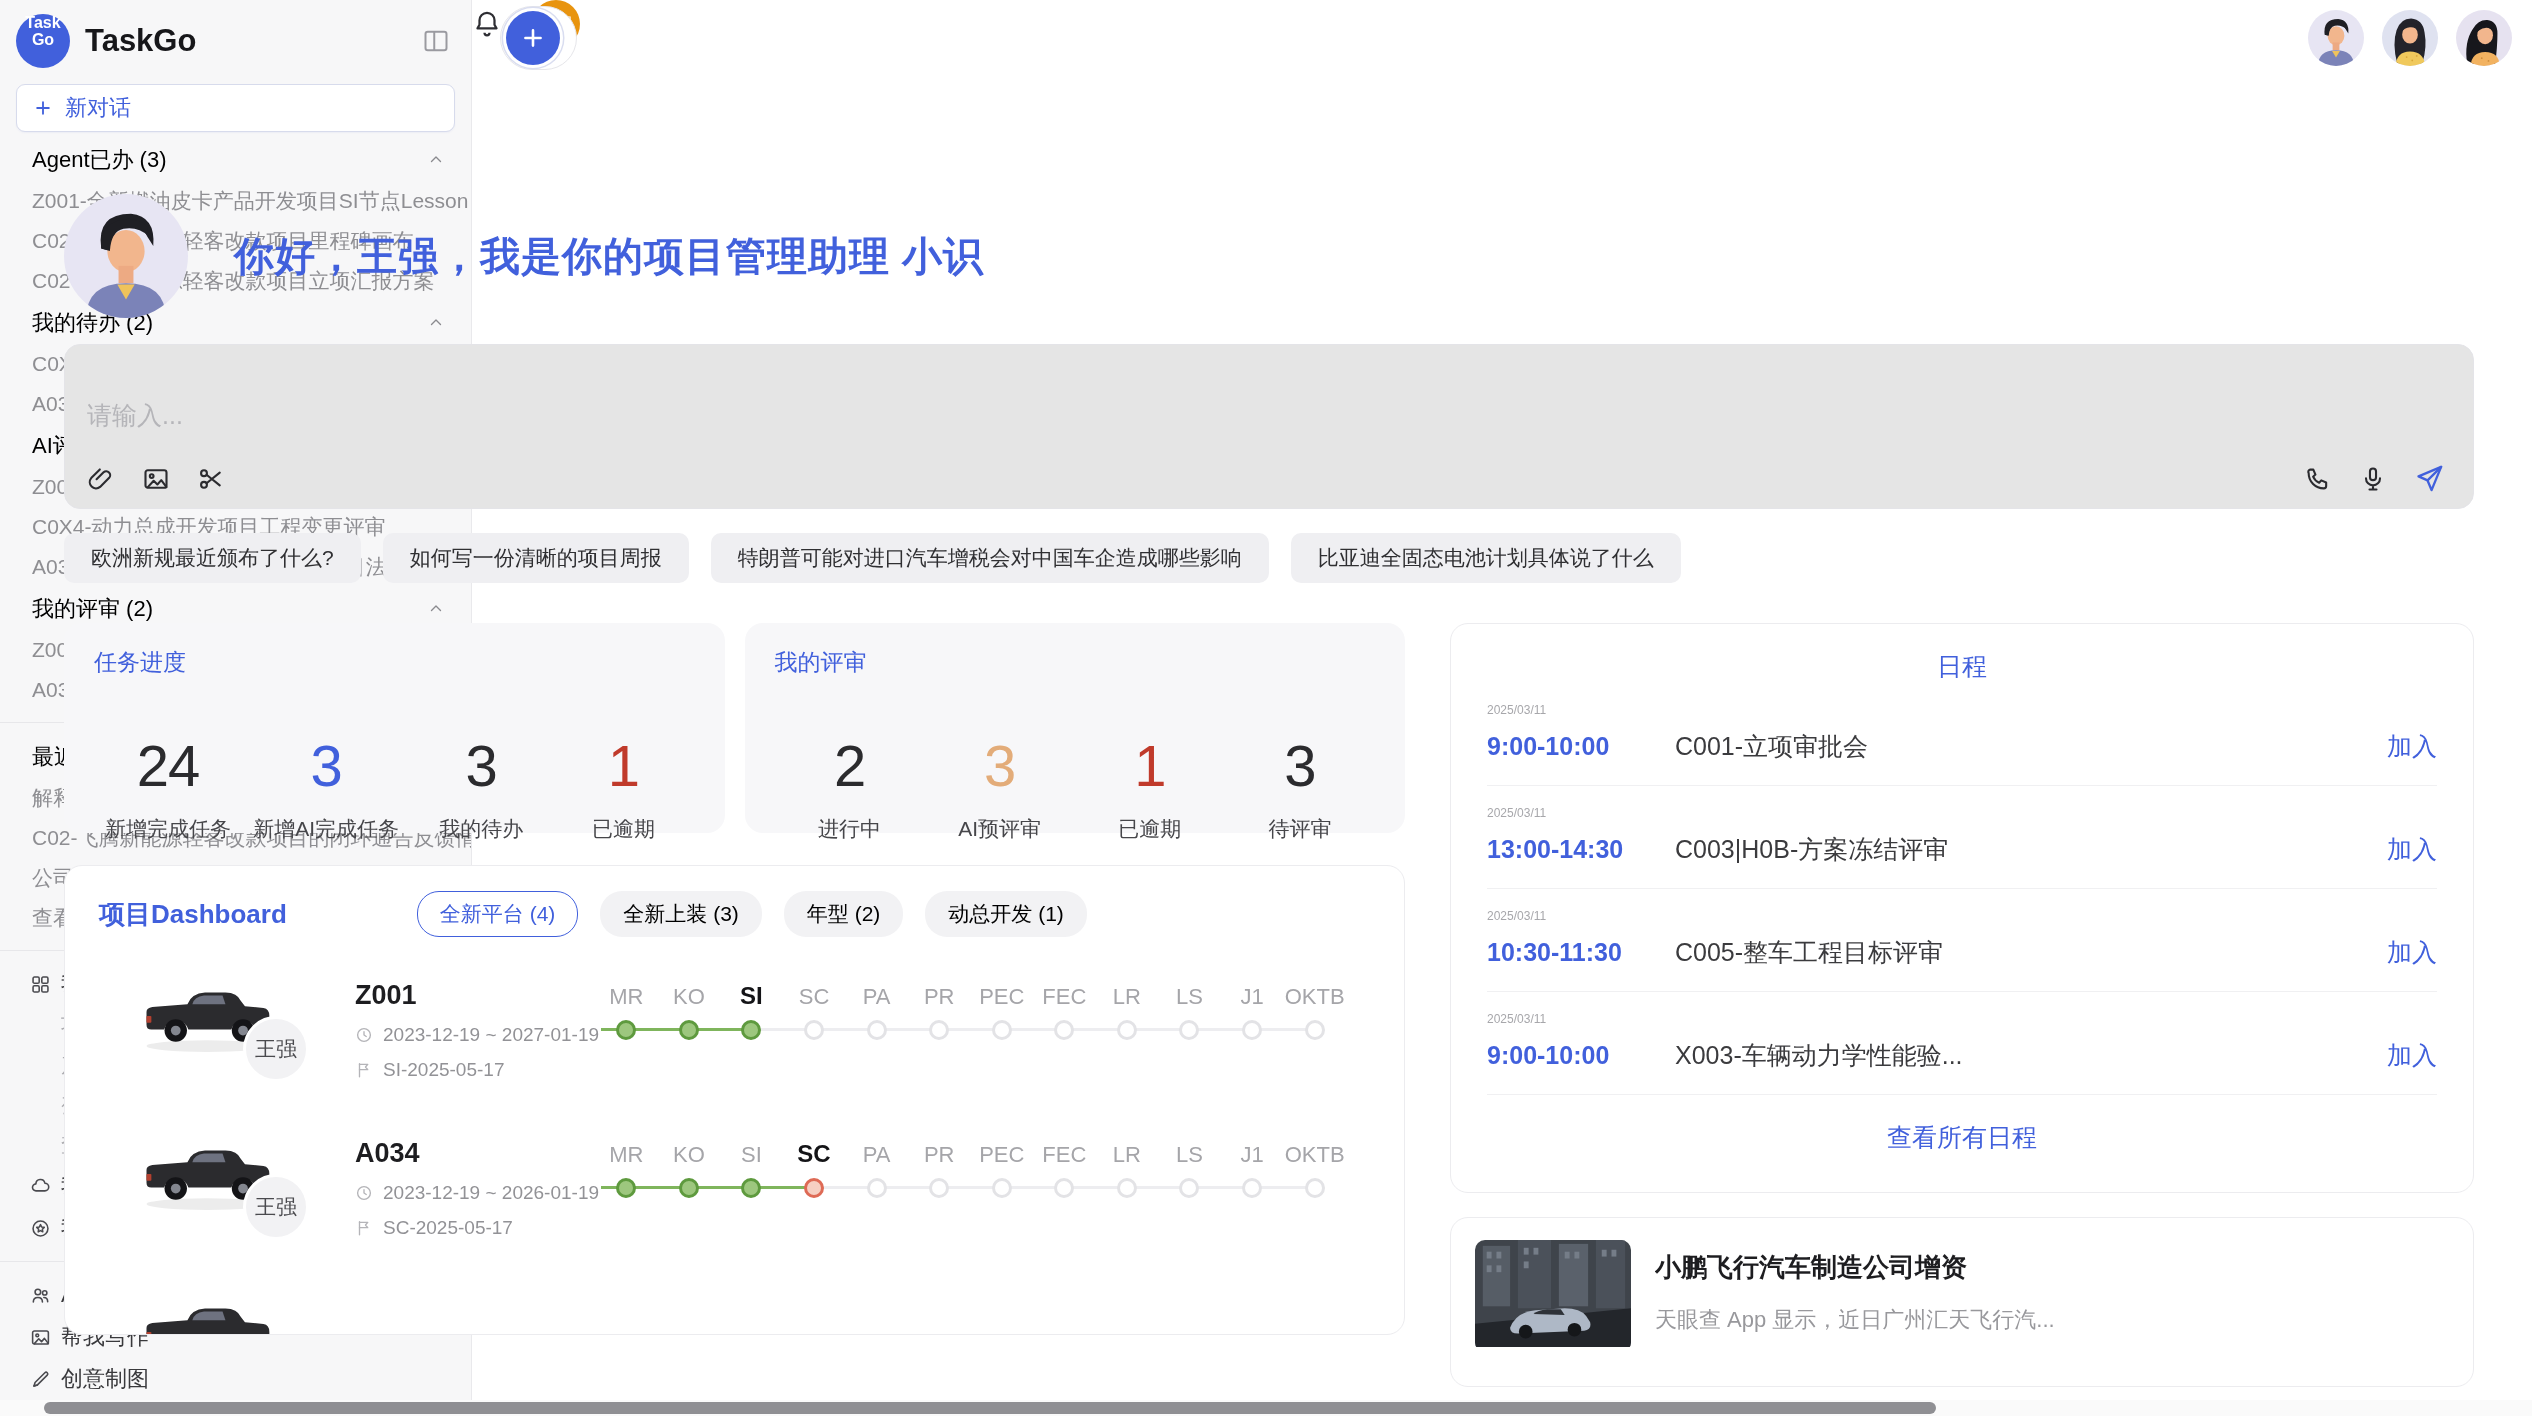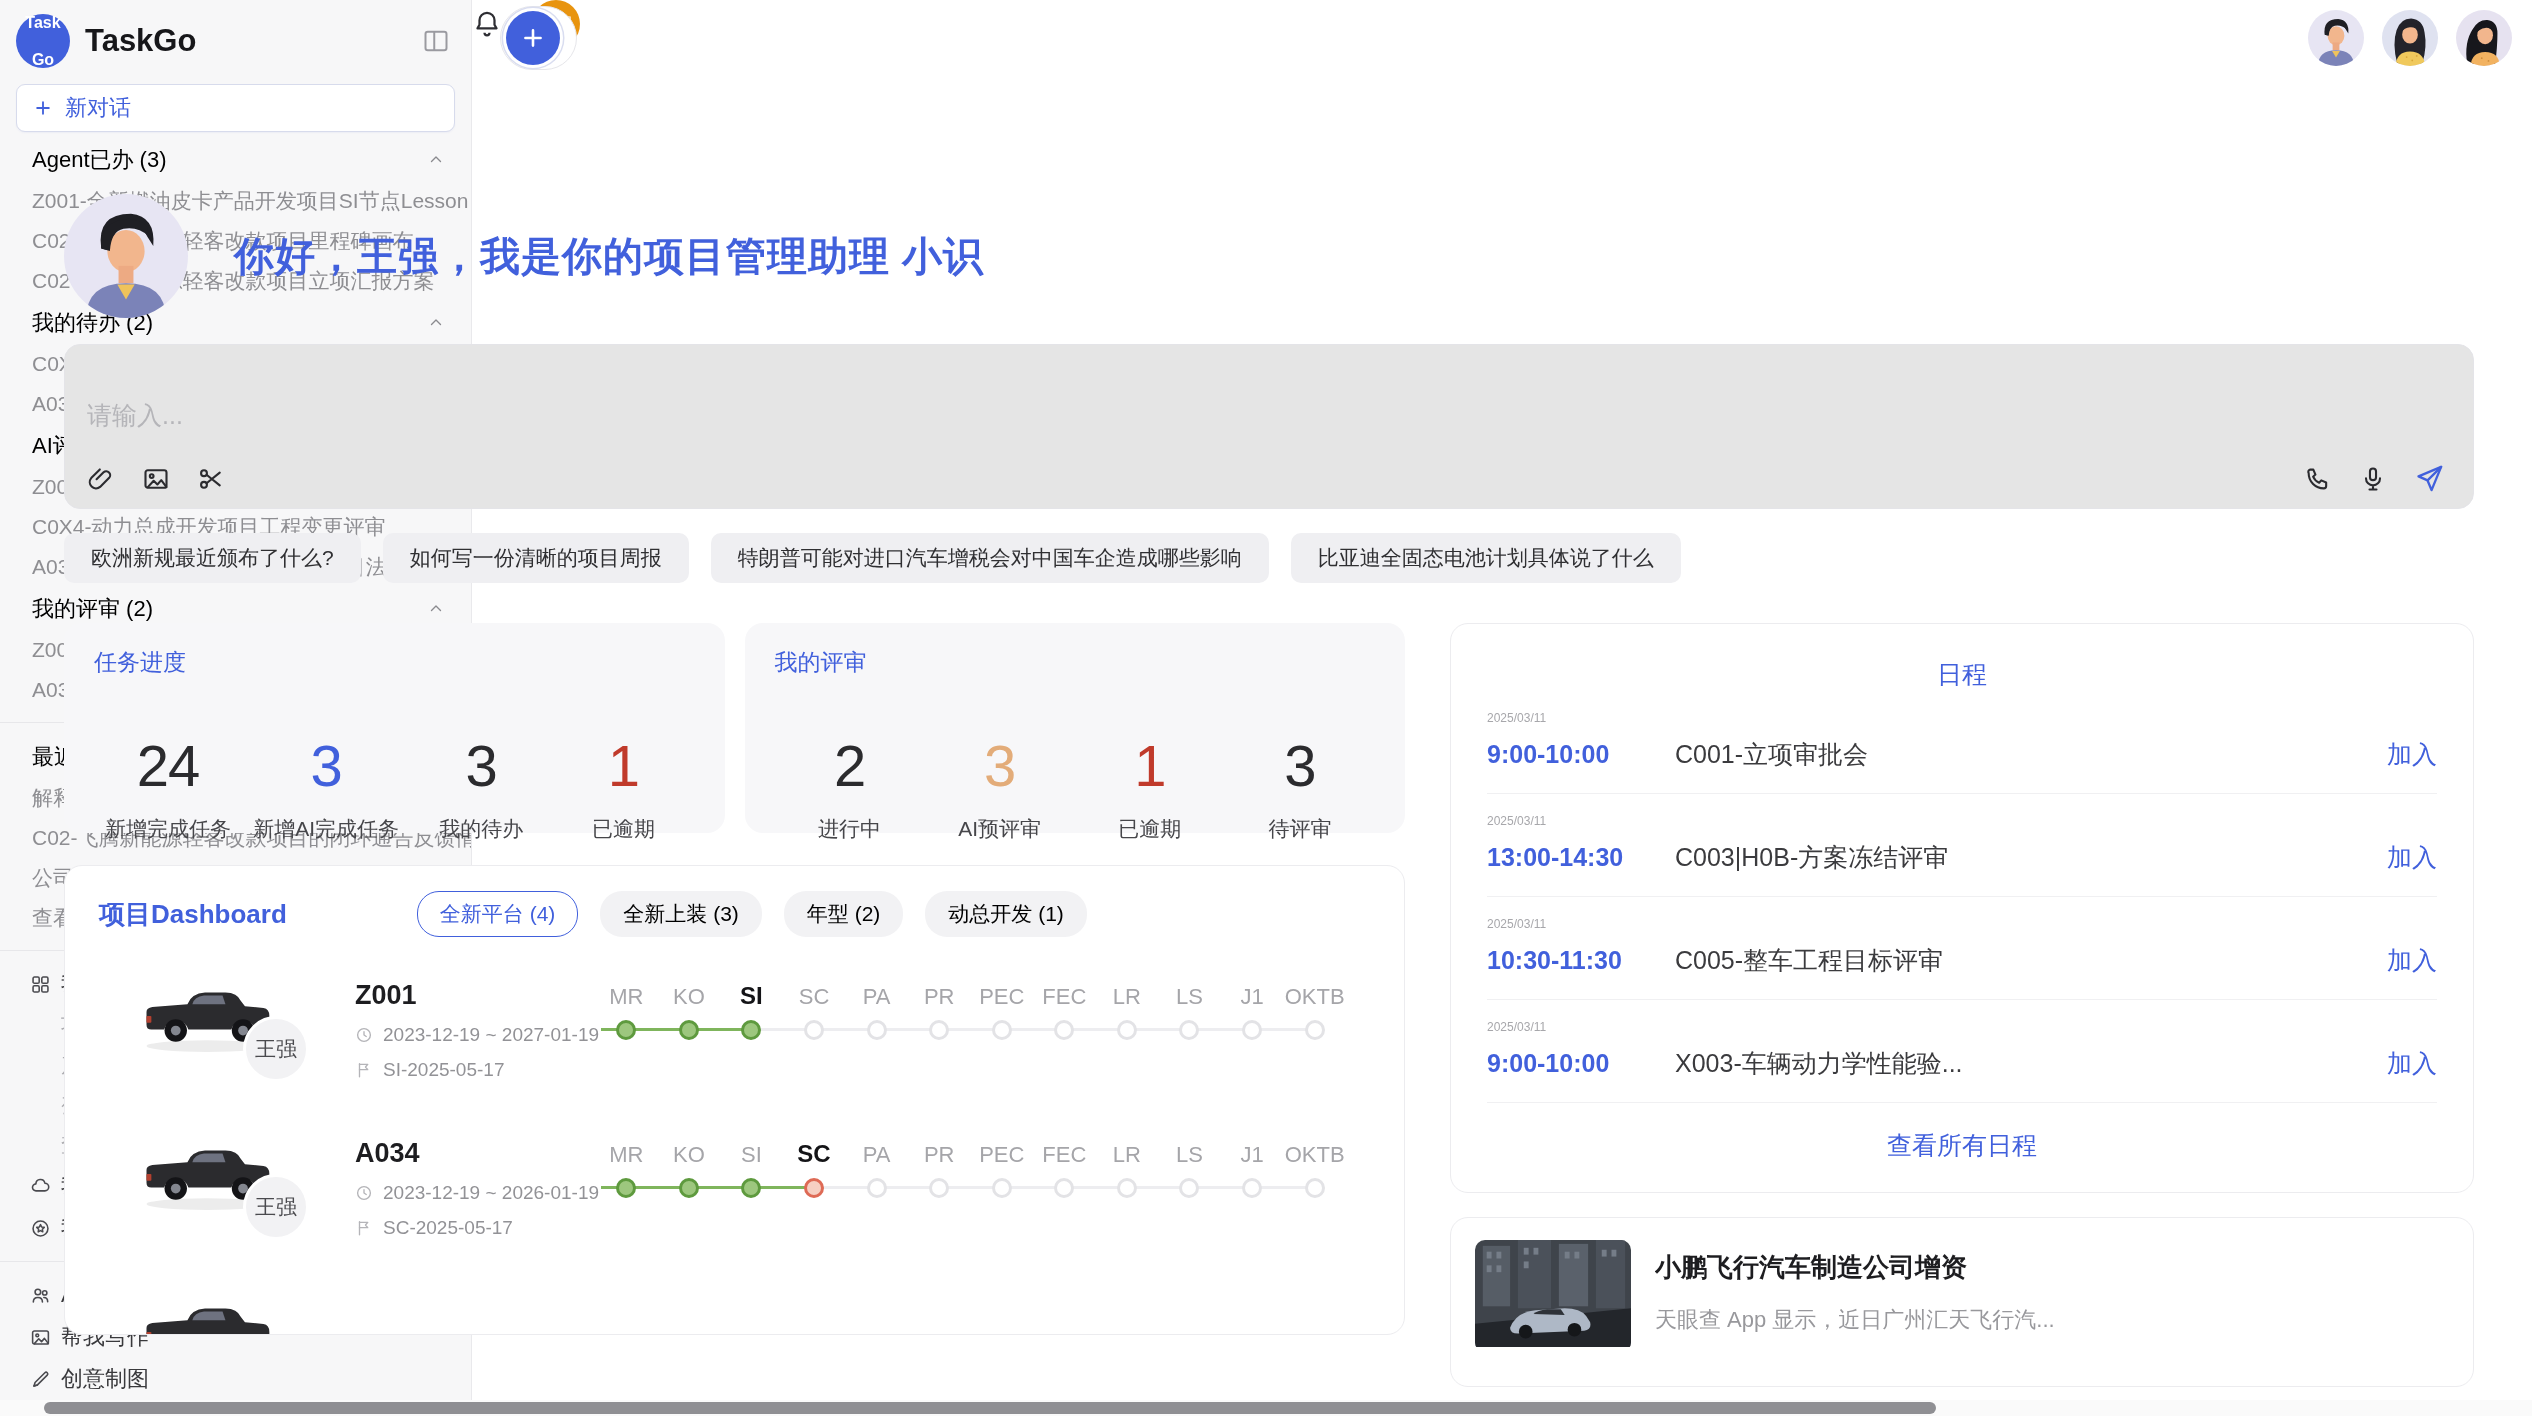--- a/index.html
+++ b/index.html
@@ -4,21 +4,21 @@
 <style>
   html,body{margin:0;padding:0;}
   body{width:2532px;height:1416px;overflow:hidden;font-family:"Liberation Sans","DejaVu Sans",sans-serif;background:#fff;}
   .app{display:flex;width:2532px;height:1416px;--accent:#4160DC;--green:#7FB55C;--green-fill:#9DC77E;--green-border:#5E9A3E;}
   .i{display:inline-flex;flex:none;}
   .i svg{width:100%;height:100%;display:block;}
 
   
   .sidebar{width:472px;flex:none;background:#f7f7f8;border-right:1px solid #e9e9ec;display:flex;flex-direction:column;padding-top:12px;box-sizing:border-box;}
   .side-head{display:flex;align-items:center;padding:0 20px 0 16px;height:58px;flex:none;}
-  .logo{width:54px;height:54px;border-radius:50%;background:var(--accent);color:#fff;display:flex;flex-direction:column;align-items:center;justify-content:space-between;font-size:16px;line-height:17px;font-weight:700;flex:none;}
+  .logo{width:54px;height:54px;border-radius:50%;background:var(--accent);color:#fff;display:flex;flex-direction:column;align-items:center;justify-content:flex-start;font-size:16px;line-height:17px;font-weight:700;flex:none;}
   .app-title{font-size:31px;font-weight:700;color:#17171a;margin-left:15px;flex:1;}
   .collapse-btn{width:30px;height:28px;color:#9a9aa0;cursor:pointer;}
   .new-chat{margin:14px 16px 6px;height:46px;background:#fff;border:1px solid #d7dbec;border-radius:9px;display:flex;align-items:center;gap:12px;padding:0 16px;color:var(--accent);font-size:22px;cursor:pointer;box-shadow:0 1px 2px rgba(60,80,180,.06);}
   .new-chat .i{width:20px;height:20px;}
   .side-scroll{flex:1;overflow:hidden;}
   .sec-head{display:flex;align-items:center;height:43px;padding:0 26px 0 32px;font-size:22px;color:#000000;}
   .sec-head .chev{margin-left:auto;width:18px;height:18px;color:#8a8a8f;}
   .s-item{height:40px;line-height:40px;padding:0 26px 0 32px;font-size:21px;color:#8e8e92;white-space:nowrap;overflow:hidden;cursor:pointer;}
   .divider{height:1px;background:#e7e7ea;margin:12px 0;}
   .nav-row{display:flex;align-items:center;height:42px;padding:0 26px 0 30px;gap:10px;font-size:22px;color:#39393c;cursor:pointer;}
@@ -90,21 +90,21 @@
   .m-label{height:36px;font-size:22px;color:#a5a5a9;display:flex;align-items:flex-end;}
   .m-label.active{color:#141417;font-weight:700;font-size:24px;}
   .m-dot{width:20px;height:20px;border-radius:50%;margin-top:10px;background:#fff;border:3px solid #e3e3e6;box-sizing:border-box;position:relative;z-index:1;}
   .m-dot.done{background:var(--green-fill);border-color:var(--green-border);}
   .m-dot.issue{background:#f6cfc2;border-color:#DE6A55;}
   .conn{position:absolute;top:54px;left:-50%;width:100%;height:3px;background:#ededf0;z-index:0;}
   .conn.green{background:var(--green);}
   .step:first-child .conn{left:9%;width:41%;}
 
   .sched-card{border:1px solid #ececef;border-radius:18px;height:570px;padding:26px 36px 0;box-sizing:border-box;background:#fff;overflow:hidden;}
-  .sched-title{text-align:center;font-size:25px;color:var(--accent);margin-top:8px;}
+  .sched-title{text-align:center;font-size:25px;color:var(--accent);}
   .sched-entry{padding:20px 0 22px;border-bottom:1px solid #f0f0f2;}
   .sched-date{font-size:12px;color:#a7a7ab;}
   .sched-main{display:flex;align-items:center;margin-top:13px;}
   .sched-time{font-size:25px;font-weight:700;color:var(--accent);width:188px;flex:none;}
   .sched-name{flex:1;font-size:25px;color:#3b3b3e;white-space:nowrap;overflow:hidden;}
   .sched-join{font-size:25px;color:var(--accent);margin-left:14px;cursor:pointer;flex:none;}
   .view-all{text-align:center;font-size:25px;color:var(--accent);margin-top:26px;cursor:pointer;}
 
   .news-card{margin-top:24px;border:1px solid #ececef;border-radius:18px;height:170px;padding:22px 24px;box-sizing:border-box;display:flex;gap:24px;overflow:hidden;background:#fff;}
   .news-img{width:156px;height:112px;border-radius:10px;overflow:hidden;flex:none;}

